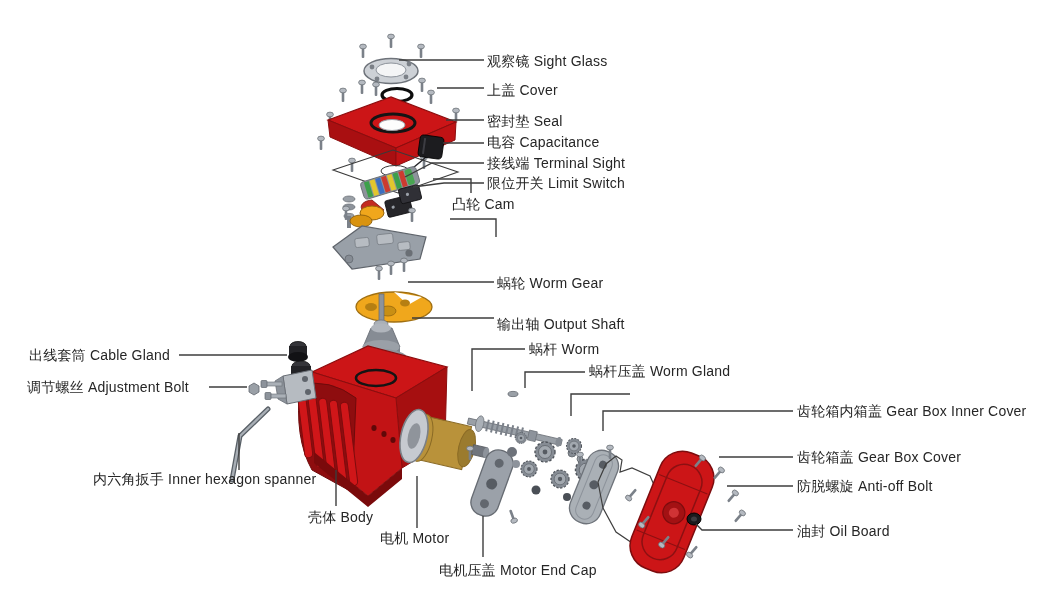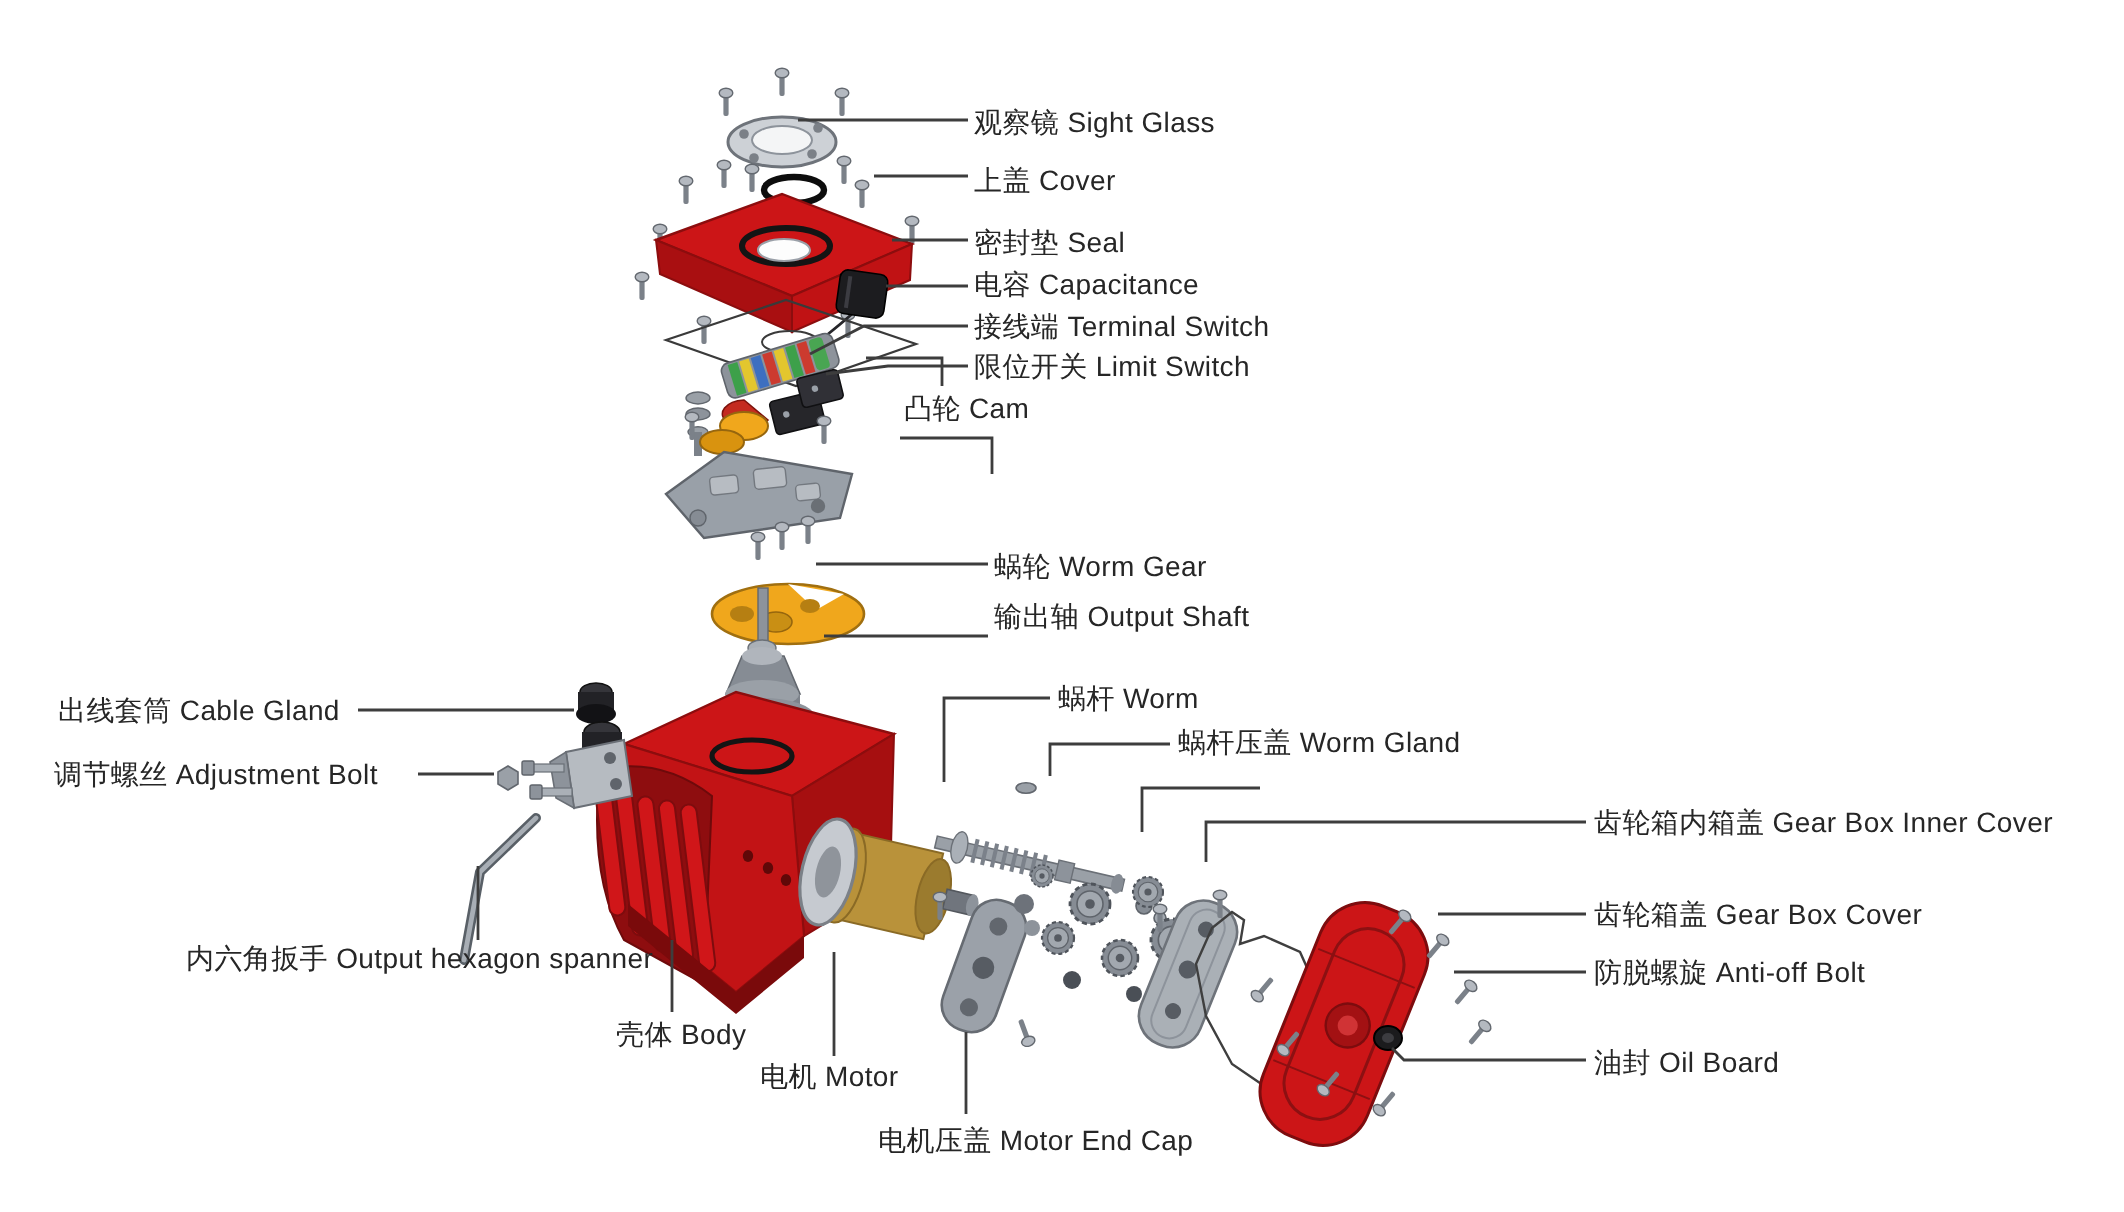--- a/index.html
+++ b/index.html
@@ -325,31 +325,31 @@
     <path d="M336,470 V506"></path>
     <path d="M417,476 V528"></path>
     <path d="M483,516 V557"></path>
   </g>
 </svg>
 
 <div class="lbl" style="left:487px;top:53px">观察镜 Sight Glass</div>
 <div class="lbl" style="left:487px;top:82px">上盖 Cover</div>
 <div class="lbl" style="left:487px;top:113px">密封垫 Seal</div>
 <div class="lbl" style="left:487px;top:134px">电容 Capacitance</div>
-<div class="lbl" style="left:487px;top:155px">接线端 Terminal Switch</div>
+<div class="lbl" style="left:487px;top:155px">接线端 Terminal Sight</div>
 <div class="lbl" style="left:487px;top:175px">限位开关 Limit Switch</div>
 <div class="lbl" style="left:452px;top:196px">凸轮 Cam</div>
 <div class="lbl" style="left:497px;top:275px">蜗轮 Worm Gear</div>
-<div class="lbl" style="left:497px;top:300px">输出轴 Output Shaft</div>
+<div class="lbl" style="left:497px;top:316px">输出轴 Output Shaft</div>
 <div class="lbl" style="left:529px;top:341px">蜗杆 Worm</div>
 <div class="lbl" style="left:589px;top:363px">蜗杆压盖 Worm Gland</div>
 <div class="lbl" style="left:797px;top:449px">齿轮箱盖 Gear Box Cover</div>
 <div class="lbl" style="left:797px;top:403px">齿轮箱内箱盖 Gear Box Inner Cover</div>
 <div class="lbl" style="left:797px;top:478px">防脱螺旋 Anti-off Bolt</div>
 <div class="lbl" style="left:797px;top:523px">油封 Oil Board</div>
 <div class="lbl" style="left:29px;top:347px">出线套筒 Cable Gland</div>
 <div class="lbl" style="left:27px;top:379px">调节螺丝 Adjustment Bolt</div>
-<div class="lbl" style="left:93px;top:471px">内六角扳手 Output hexagon spanner</div>
+<div class="lbl" style="left:93px;top:471px">内六角扳手 Inner hexagon spanner</div>
 <div class="lbl" style="left:308px;top:509px">壳体 Body</div>
 <div class="lbl" style="left:380px;top:530px">电机 Motor</div>
 <div class="lbl" style="left:439px;top:562px">电机压盖 Motor End Cap</div>
 
 </div>
 
 </body></html>

